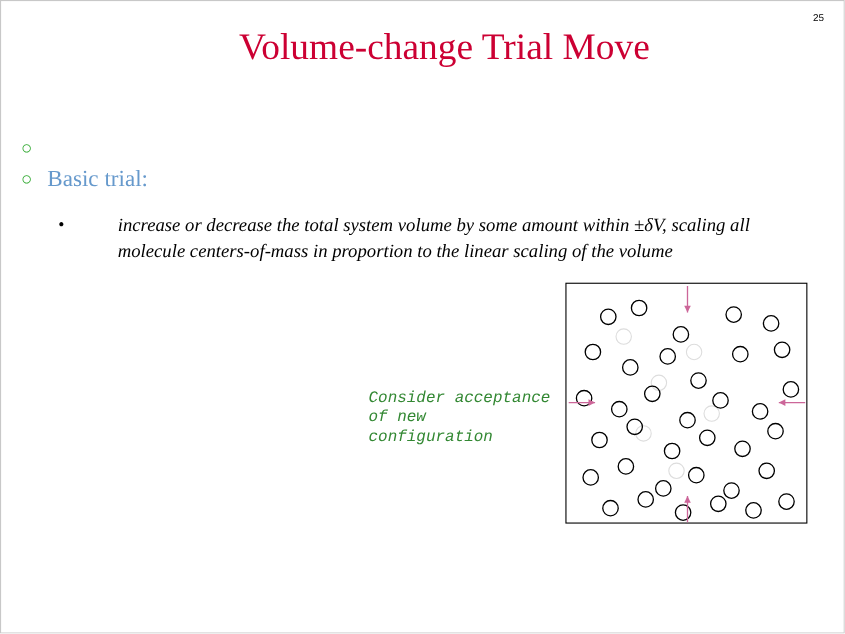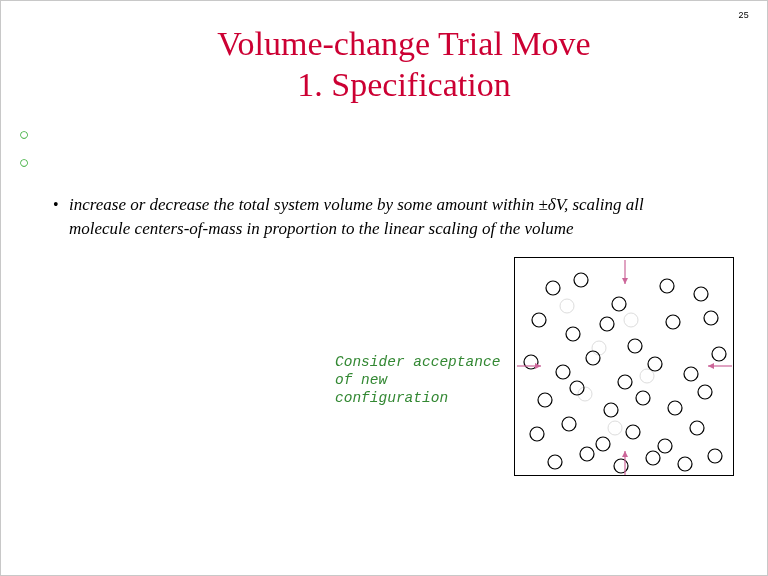--- a/index.html
+++ b/index.html
@@ -20,21 +20,21 @@
     border: 1px solid #c8c8c8;
     box-sizing: border-box;
     background: #ffffff;
   }
   .slide-number {
     position: absolute;
     top: 10px;
     right: 18px;
     font-size: 9px;
     color: #000000;
-    font-family: Liberation Mono, monospace;
+    font-family: Liberation Sans, sans-serif;
   }
   .title-block {
     position: absolute;
     top: 22px;
     left: 0;
     width: 768px;
     text-align: center;
   }
   .title-line {
     color: #cc0033;
@@ -88,20 +88,21 @@
     line-height: 24px;
     text-align: left;
     font-family: "Liberation Serif", serif;
   }
   .bullet-l2 {
     color: #000000;
     font-size: 17px;
     line-height: 24px;
     font-style: italic;
     font-family: "Liberation Serif", serif;
+    margin-left: 38px;
   }
   .caption {
     position: absolute;
     left: 334px;
     top: 352px;
     width: 172px;
     color: #338833;
     font-style: italic;
     font-size: 14.5px;
     line-height: 18px;
@@ -132,31 +133,31 @@
 </style>
 </head>
 <body>
 
 <div class="slide">
 
   <div class="slide-number">25</div>
 
   <div class="title-block">
     <div class="title-line">Volume-change Trial Move</div>
-    <div class="title-line">1. Specification</div>
   </div>
 
   <div class="bullets">
 
     <div class="bullet-l1">
       <span class="bullet-marker">○</span>
     </div>
 
     <div class="bullet-l1">
       <span class="bullet-marker">○</span>
+      <span class="bullet-text">Basic trial:</span>
     </div>
 
   </div>
 
   <div class="bullet-l2-wrap">
     <span class="dot-marker">•</span>
     <span class="bullet-l2">increase or decrease the total system volume by some amount within ±δV, scaling all molecule centers-of-mass in proportion to the linear scaling of the volume</span>
   </div>
 
   <div class="caption">Consider acceptance of new configuration</div>

